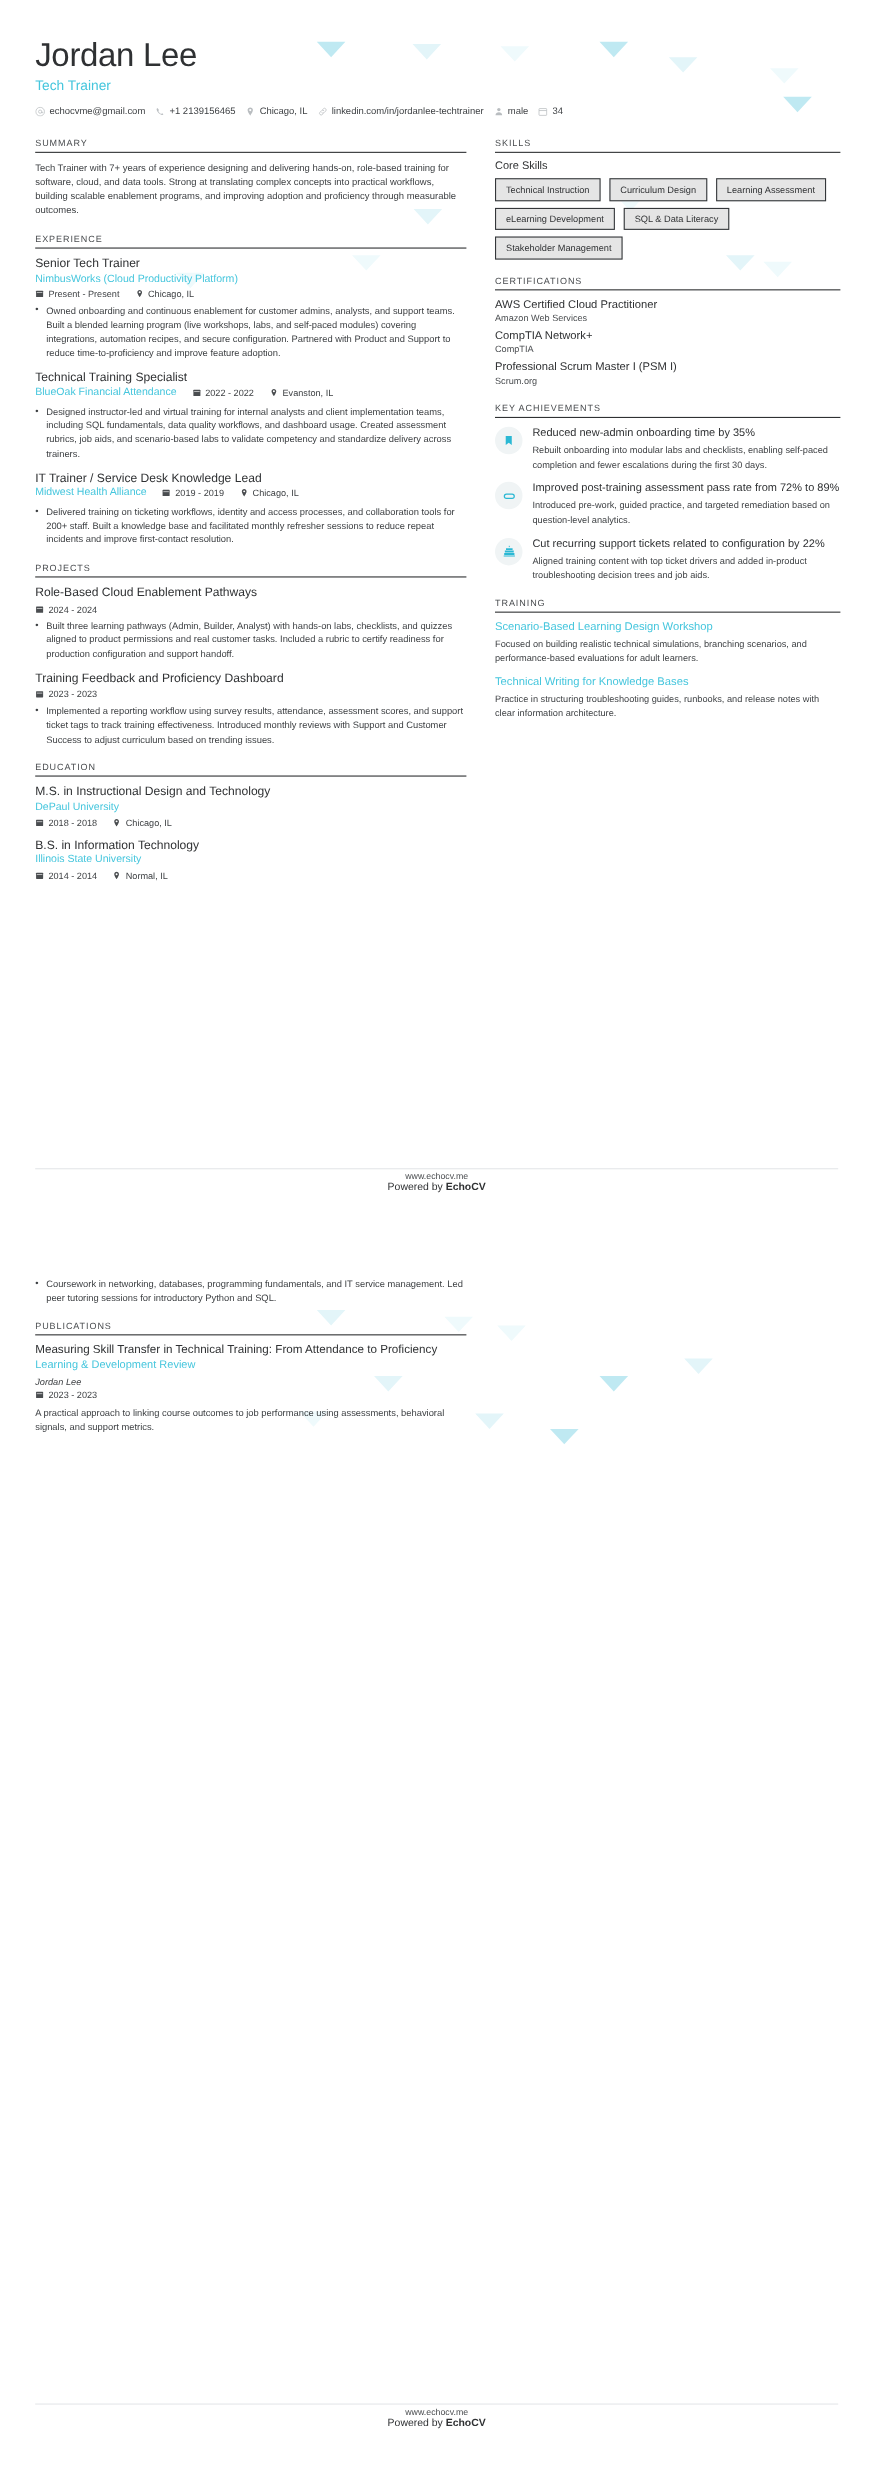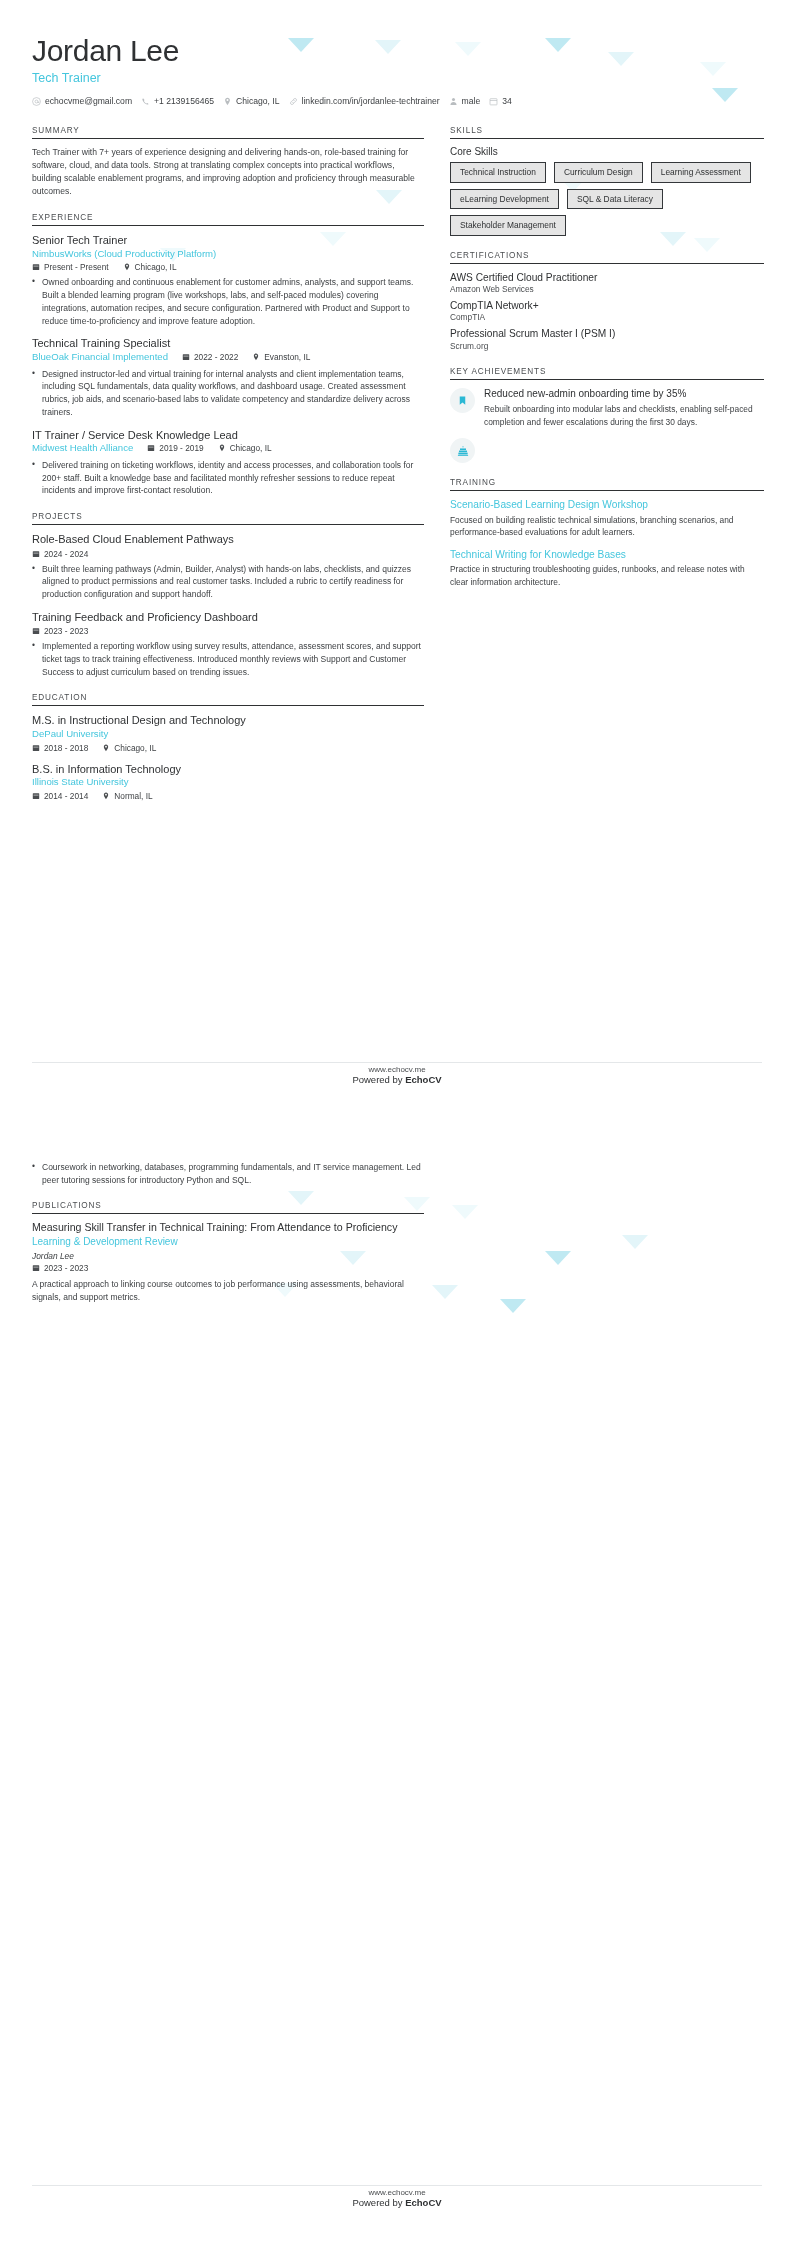--- a/index.html
+++ b/index.html
@@ -296,21 +296,21 @@
               </span>
             </div>
             <ul class="bullets">
               <li>Owned onboarding and continuous enablement for customer admins, analysts, and support teams. Built a blended learning program (live workshops, labs, and self-paced modules) covering integrations, automation recipes, and secure configuration. Partnered with Product and Support to reduce time-to-proficiency and improve feature adoption.</li>
             </ul>
           </div>
 
           <div class="entry">
             <div class="entry-title">Technical Training Specialist</div>
             <div class="org-line">
-              <span class="entry-org">BlueOak Financial Implemented</span>
+              <span class="entry-org">BlueOak Financial Attendance</span>
               <span class="meta-item" style="font-size:8.3px;color:#3c3f42;">
                 <svg width="8" height="8" viewBox="0 0 16 16">
                   <rect x="1.6" y="2.6" width="12.8" height="11.4" rx="1" fill="#4a4d50"></rect>
                   <rect x="3" y="5.6" width="10" height="1.1" fill="#fff"></rect>
                 </svg>
                 <span>2022 - 2022</span>
               </span>
               <span class="meta-item" style="font-size:8.3px;color:#3c3f42;">
                 <svg width="8" height="8" viewBox="0 0 16 16">
                   <path d="M8 1.2c-2.4 0-4.3 1.9-4.3 4.3 0 3.2 4.3 9 4.3 9s4.3-5.8 4.3-9c0-2.4-1.9-4.3-4.3-4.3zm0 6a1.8 1.8 0 1 1 0-3.6 1.8 1.8 0 0 1 0 3.6z" fill="#4a4d50"></path>
@@ -473,31 +473,46 @@
               <svg width="11" height="11" viewBox="0 0 16 16">
                 <path d="M4 2h8v12l-4-3.2L4 14z" fill="#2bb8d4"></path>
               </svg>
             </div>
             <div class="ach-body">
               <div class="ach-title">Reduced new-admin onboarding time by 35%</div>
               <div class="ach-desc">Rebuilt onboarding into modular labs and checklists, enabling self-paced completion and fewer escalations during the first 30 days.</div>
             </div>
           </div>
 
+          <div class="ach">
+            <div class="ach-icon">
+              <svg width="12" height="12" viewBox="0 0 16 16">
+                <rect x="2" y="5.6" width="12" height="5.2" rx="2.6" fill="none" stroke="#2bb8d4" stroke-width="1.5"></rect>
+              </svg>
+            </div>
+            <div class="ach-body">
+              <div class="ach-title">Improved post-training assessment pass rate from 72% to 89%</div>
+              <div class="ach-desc">Introduced pre-work, guided practice, and targeted remediation based on question-level analytics.</div>
+            </div>
+          </div>
 
           <div class="ach">
             <div class="ach-icon">
               <svg width="12" height="12" viewBox="0 0 16 16">
                 <path d="M8 1.6v1.6" stroke="#2bb8d4" stroke-width="1.1"></path>
                 <path d="M4 4.6h8v2.2H4z" fill="#2bb8d4"></path>
                 <path d="M2.6 7.4h10.8v2.2H2.6z" fill="#2bb8d4"></path>
                 <path d="M1.8 10.2h12.4v2.4H1.8z" fill="#2bb8d4"></path>
                 <path d="M1.2 13.2h13.6v1.2H1.2z" fill="#2bb8d4"></path>
               </svg>
             </div>
+            <div class="ach-body">
+              <div class="ach-title">Cut recurring support tickets related to configuration by 22%</div>
+              <div class="ach-desc">Aligned training content with top ticket drivers and added in-product troubleshooting decision trees and job aids.</div>
+            </div>
           </div>
         </div>
 
         <div class="sec">
           <div class="sec-head">TRAINING</div>
           <div class="sec-rule"></div>
           <div class="train">
             <div class="train-title">Scenario-Based Learning Design Workshop</div>
             <div class="train-desc">Focused on building realistic technical simulations, branching scenarios, and performance-based evaluations for adult learners.</div>
           </div>

